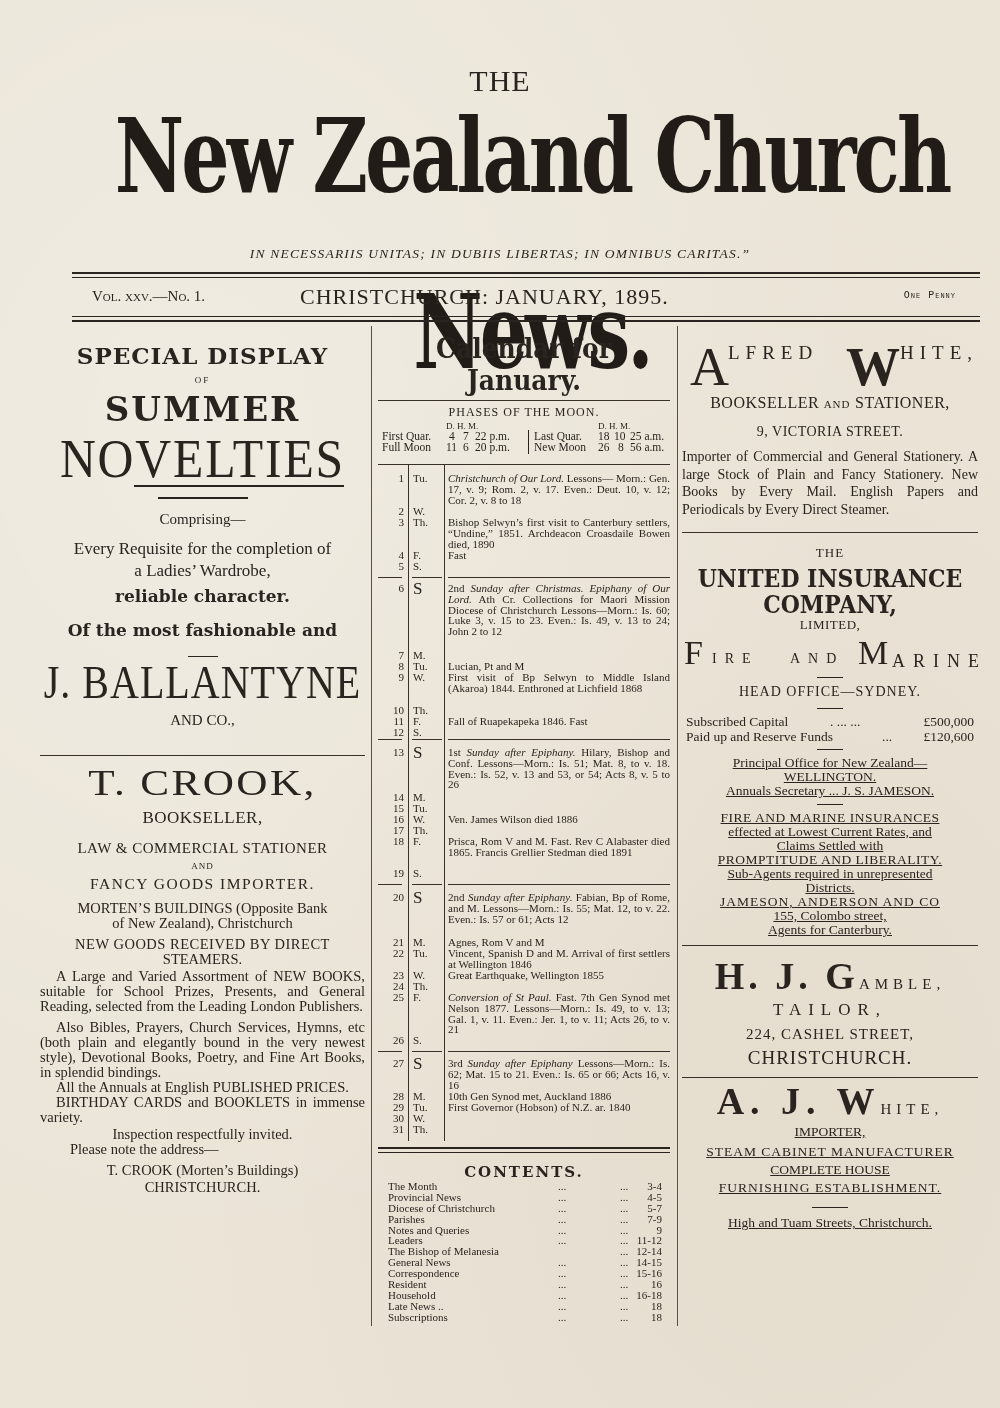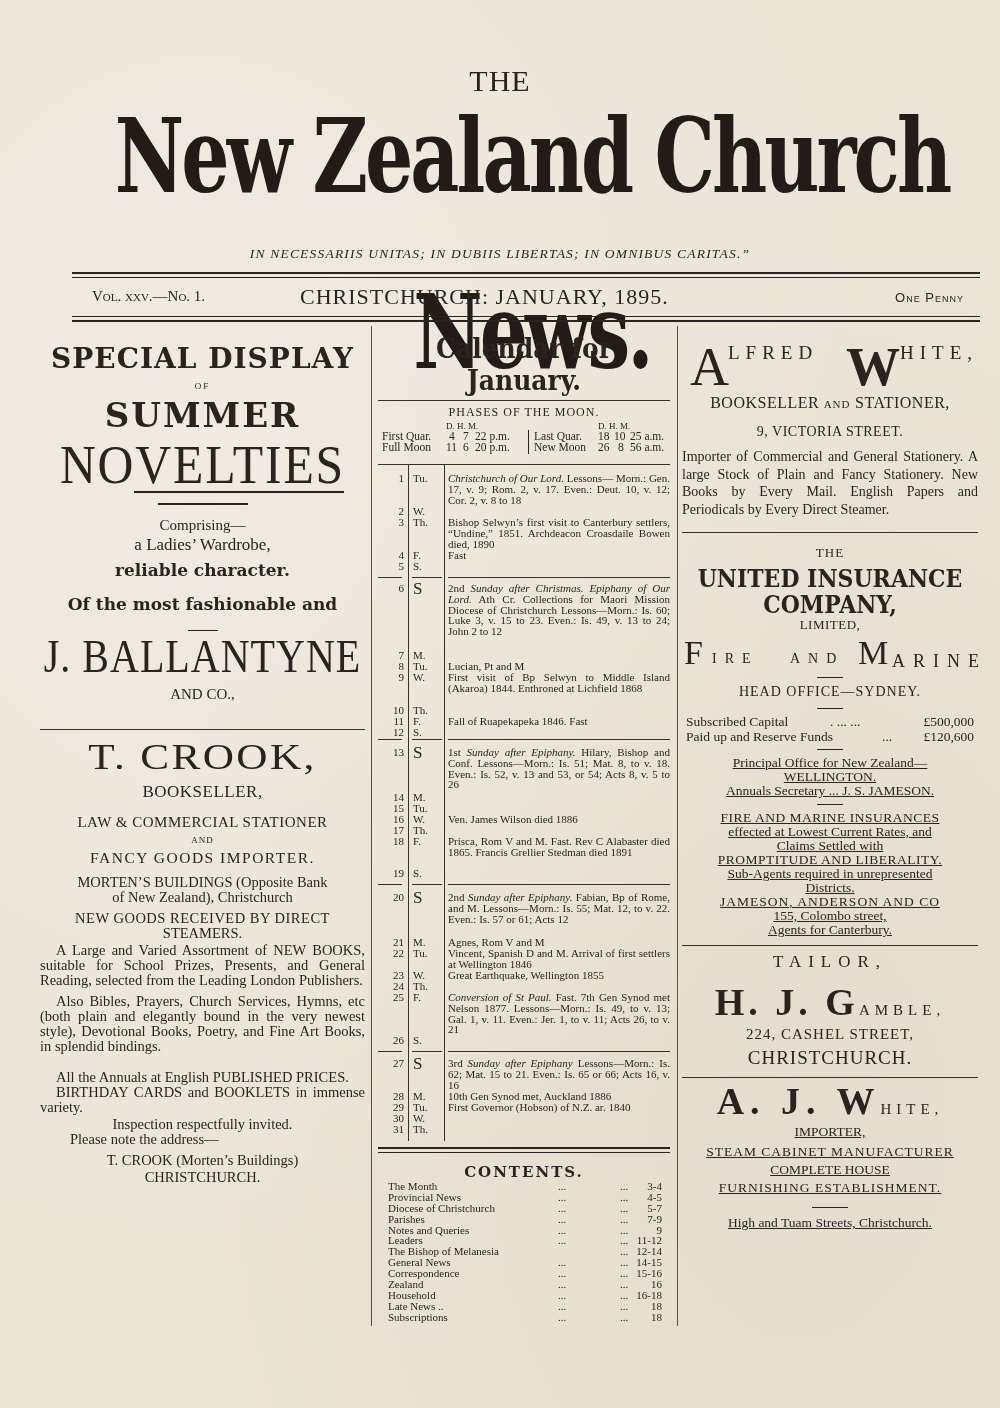--- a/index.html
+++ b/index.html
@@ -33,31 +33,31 @@
   }
   .motto {
     position: absolute; left: 0; width: 1000px; top: 246px; text-align: center;
     font-family: Liberation Serif, serif; font-style: italic; font-size: 13.5px; letter-spacing: 1.2px;
   }
   .rule-double { position: absolute; left: 72px; width: 908px; border-top: 2.5px solid #2a2420; }
   .rule-thin { position: absolute; left: 72px; width: 908px; border-top: 1px solid #2a2420; }
   .dateline { position: absolute; left: 72px; width: 908px; top: 284px; height: 26px; }
   .dateline .vol { position: absolute; left: 20px; top: 4px; font-family: "Liberation Serif", serif; font-size: 15px; font-variant: small-caps; }
   .dateline .city { position: absolute; left: 228px; top: 0; font-family: "Liberation Serif", serif; font-size: 22px; letter-spacing: 1px; }
-  .dateline .price { position: absolute; right: 16px; top: 6px; font-family: Liberation Sans, sans-serif; font-size: 13px; font-variant: small-caps; letter-spacing: 1px; }
+  .dateline .price { position: absolute; right: 24px; top: 6px; font-family: Liberation Mono, monospace; font-size: 10px; font-variant: small-caps; letter-spacing: 1px; }
 
   .colrule { position: absolute; border-left: 1px solid #5a4e44; }
 
   .col { position: absolute; }
   .c { text-align: center; }
   .lib { font-family: "Liberation Serif", serif; }
 
   
   #left { left: 40px; top: 338px; width: 325px; }
-  .special { font-size: 28px; font-weight: bold; letter-spacing: 1px; margin-top: 4px; font-family: "DejaVu Serif", serif; }
+  .special { font-size: 23px; font-weight: bold; letter-spacing: 1px; margin-top: 4px; font-family: "DejaVu Serif", serif; }
   .of-small { font-size: 9px; letter-spacing: 2px; margin-top: 6px; }
   .summer { font-size: 34px; font-weight: 900; letter-spacing: 2px; font-family: "DejaVu Serif", serif; margin-top: 4px; }
   .novelties { font-family: "Liberation Serif", serif; font-size: 54px; letter-spacing: 2px; line-height: 60px; transform: scaleX(0.92); }
   .novelties-underline { width: 210px; margin: -4px auto 0 94px; border-top: 2px solid #2a2420; }
   .under2 { width: 90px; margin: 10px auto 0; border-top: 2px solid #2a2420; }
   .comprising { font-family: "Liberation Serif", serif; font-size: 15px; margin-top: 12px; }
   .requisite { font-family: "Liberation Serif", serif; font-size: 17px; line-height: 22px; margin-top: 10px; }
   .fashion { font-family: "DejaVu Serif", serif; font-weight: bold; font-size: 17px; line-height: 28px; margin-top: 6px; }
   .short-rule { width: 30px; margin: 12px auto 0; border-top: 1.5px solid #2a2420; }
   .ballantyne { font-family: "Liberation Serif", serif; font-size: 40px; letter-spacing: 1px; margin-top: 2px; transform: scaleY(1.15); }
@@ -130,20 +130,21 @@
 
   <div id="left" class="col">
     <div>
       <div class="c special">SPECIAL DISPLAY</div>
       <div class="c of-small lib">OF</div>
       <div class="c summer">SUMMER</div>
       <div class="c novelties">NOVELTIES</div>
       <div class="novelties-underline"></div>
       <div class="under2"></div>
       <div class="c comprising">Comprising—</div>
+      <div class="c requisite">Every Requisite for the completion of</div>
       <div class="c requisite" style="margin-top:0">a Ladies’ Wardrobe,</div>
       <div class="c fashion" style="margin-top:0">reliable character.</div>
       <div class="c fashion">Of the most fashionable and</div>
       <div class="short-rule"></div>
       <div class="c ballantyne">J. BALLANTYNE</div>
       <div class="c andco">AND CO.,</div>
     </div>
 
     <div class="sep-line"></div>
 
@@ -152,21 +153,21 @@
       <div class="c crook-l" style="margin-top:4px">BOOKSELLER,</div>
       <div class="c crook-l" style="font-size:15px; margin-top:12px">LAW &amp; COMMERCIAL STATIONER</div>
       <div class="c crook-s">AND</div>
       <div class="c crook-l" style="font-size:15.5px; letter-spacing:1.5px; margin-top:4px">FANCY GOODS IMPORTER.</div>
       <div class="c crook-p" style="text-align:center; margin-top:8px">MORTEN’S BUILDINGS (Opposite Bank</div>
       <div class="c crook-p" style="text-align:center">of New Zealand), Christchurch</div>
       <div class="c crook-p" style="text-align:center; margin-top:6px; letter-spacing:0.5px">NEW GOODS RECEIVED BY DIRECT</div>
       <div class="c crook-p" style="text-align:center">STEAMERS.</div>
       <div class="crook-p" style="text-indent:16px; margin-top:2px">A Large and Varied Assortment of NEW BOOKS, suitable for School Prizes, Presents, and General Reading, selected from the Leading London Publishers.</div>
       <div class="crook-p" style="text-indent:16px; margin-top:6px">Also Bibles, Prayers, Church Services, Hymns, etc (both plain and elegantly bound in the very newest style), Devotional Books, Poetry, and Fine Art Books, in splendid bindings.</div>
-      <div class="crook-p" style="text-indent:16px; margin-top:16px">All the Annuals at English PUBLISHED PRICES.</div>
+      <div class="crook-p" style="text-indent:16px; margin-top:0">All the Annuals at English PUBLISHED PRICES.</div>
       <div class="crook-p" style="text-indent:16px">BIRTHDAY CARDS and BOOKLETS in immense variety.</div>
       <div class="c crook-p" style="text-align:center; margin-top:2px">Inspection respectfully invited.</div>
       <div class="crook-p" style="padding-left:30px">Please note the address—</div>
       <div class="c crook-p" style="text-align:center; margin-top:6px">T. CROOK (Morten’s Buildings)</div>
       <div class="c crook-p" style="text-align:center; margin-top:2px">CHRISTCHURCH.</div>
     </div>
   </div>
 
   <div id="mid" class="col">
     <div class="cal-title">Calendar for January.</div>
@@ -420,21 +421,21 @@
           <span class="dots2">...</span>
           <span class="p">14-15</span>
         </div>
       <div class="toc-row">
           <span class="l">Correspondence</span>
           <span class="dots1">...</span>
           <span class="dots2">...</span>
           <span class="p">15-16</span>
         </div>
       <div class="toc-row">
-          <span class="l">Zealand</span>
+          <span class="l">Resident</span>
           <span class="dots1">...</span>
           <span class="dots2">...</span>
           <span class="p">16</span>
         </div>
       <div class="toc-row">
           <span class="l">Household</span>
           <span class="dots1">...</span>
           <span class="dots2">...</span>
           <span class="p">16-18</span>
         </div>
@@ -505,24 +506,24 @@
       <div class="c r-13">Sub-Agents required in unrepresented</div>
       <div class="c r-13">Districts.</div>
       <div class="c r-13" style="letter-spacing:1px">JAMESON, ANDERSON AND CO</div>
       <div class="c r-13">155, Colombo street,</div>
       <div class="c r-13">Agents for Canterbury.</div>
     </div>
 
     <div class="r-line" style="margin-top:8px; border-top-width:1.5px"></div>
 
     <div>
-      <div class="c gamble" style="letter-spacing:7px; margin-top:6px">TAILOR,</div>
       <div class="c lib" style="margin-top:8px; height:40px">
         <span style="font-size:38px; font-weight:bold; letter-spacing:4px">H. J. G</span><span style="font-size:15px; letter-spacing:5px">AMBLE,</span>
       </div>
+      <div class="c gamble" style="letter-spacing:7px; margin-top:6px">TAILOR,</div>
       <div class="c gamble" style="font-size:15px; letter-spacing:1px; margin-top:6px">224, CASHEL STREET,</div>
       <div class="c gamble" style="font-size:19px; letter-spacing:1px; margin-top:4px">CHRISTCHURCH.</div>
     </div>
 
     <div class="r-line" style="margin-top:8px"></div>
 
     <div>
       <div class="c lib" style="margin-top:1px; height:40px">
         <span style="font-size:38px; font-weight:bold; letter-spacing:6px">A. J. W</span><span style="font-size:15px; letter-spacing:5px">HITE,</span>
       </div>

